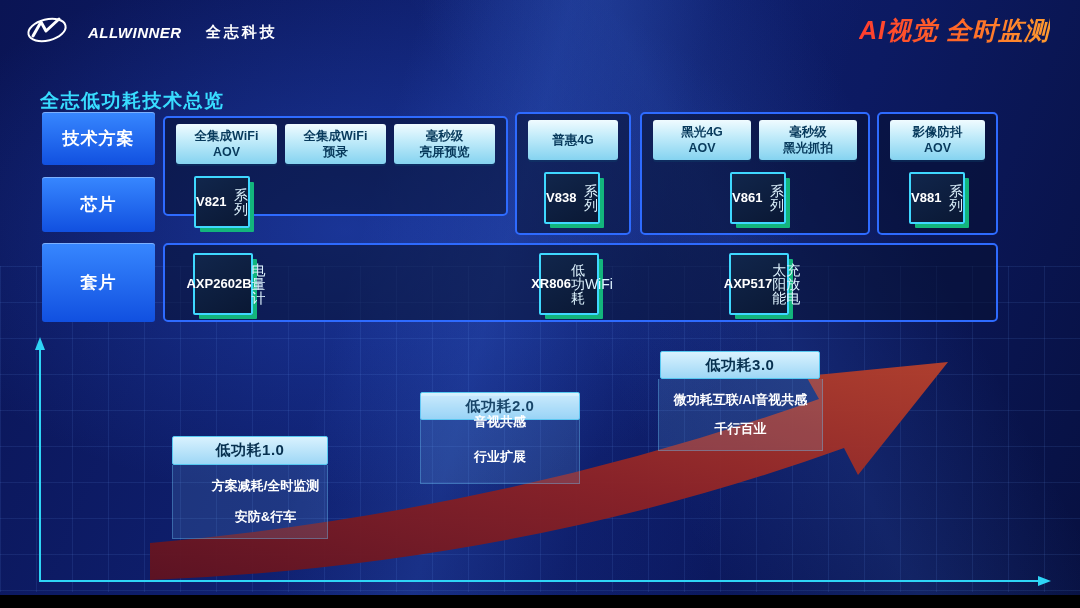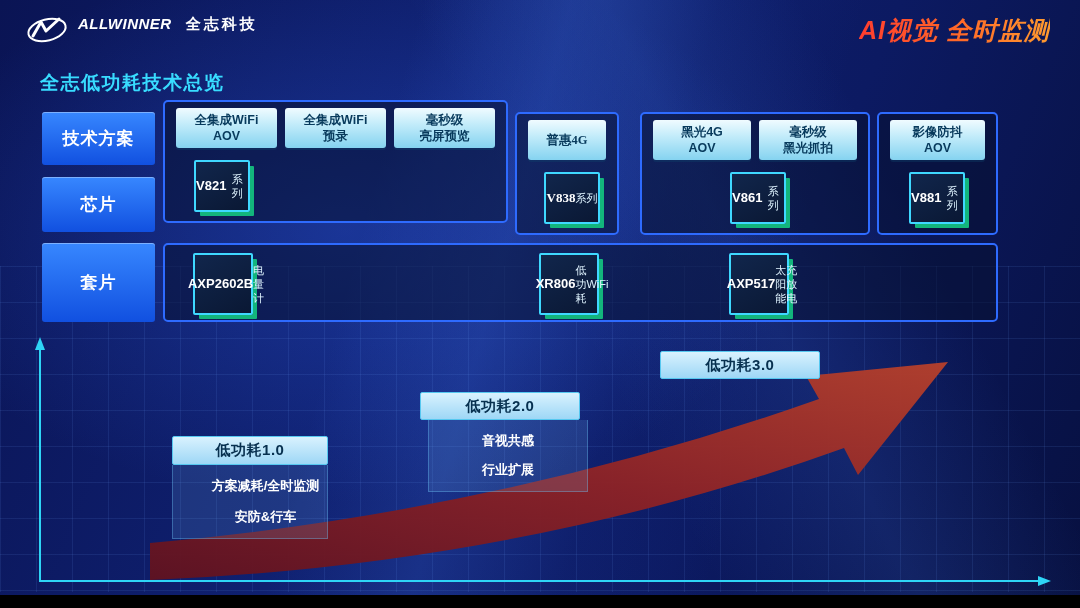--- a/index.html
+++ b/index.html
@@ -13,71 +13,71 @@
     background:
       linear-gradient(105deg, rgba(60,110,240,0) 34%, rgba(70,125,250,0.20) 46%, rgba(50,95,220,0.06) 58%, rgba(0,0,0,0) 70%),
       linear-gradient(62deg, rgba(0,0,0,0) 52%, rgba(80,140,255,0.13) 66%, rgba(0,0,0,0) 80%);}
   .grid{position:absolute;left:0;right:0;top:266px;height:326px;z-index:0;
     background-image:
       linear-gradient(rgba(110,165,255,0.11) 1px, rgba(0,0,0,0) 1px),
       linear-gradient(90deg, rgba(110,165,255,0.11) 1px, rgba(0,0,0,0) 1px);
     background-size:36px 36px;}
   .overlay{position:absolute;left:0;top:0;z-index:1;pointer-events:none;}
 
-  .brand{position:absolute;left:26px;top:15px;display:flex;align-items:flex-start;gap:10px;z-index:3;color:#fff;}
+  .brand{position:absolute;left:26px;top:15px;display:flex;align-items:center;gap:20px;z-index:3;color:#fff;}
   .brand-en{font-style:italic;font-weight:800;font-size:15px;letter-spacing:.5px;}
   .brand-cn{font-size:15px;font-weight:600;margin-left:4px;letter-spacing:3px;}
   .slogan{position:absolute;right:30px;top:14px;z-index:3;font-size:25px;font-weight:800;font-style:italic;letter-spacing:1px;
     background:linear-gradient(90deg,#ff3d2e 0%,#ff6b28 55%,#ff9a2f 100%);
     -webkit-background-clip:text;background-clip:text;color:transparent;}
 
-  .page-title{position:absolute;left:40px;top:70px;z-index:2;font-size:19px;font-weight:800;color:#38dcff;letter-spacing:1.5px;}
+  .page-title{position:absolute;left:40px;top:88px;z-index:2;font-size:19px;font-weight:800;color:#38dcff;letter-spacing:1.5px;}
 
   .row-label{position:absolute;left:42px;width:113px;z-index:2;display:flex;align-items:center;justify-content:center;
     color:#fff;font-size:17px;font-weight:700;letter-spacing:1px;border-radius:3px;
     background:linear-gradient(180deg,#3787ff,#1150e0);box-shadow:inset 0 1px 0 rgba(255,255,255,.35);}
   .l-sol{top:112px;height:53px;}
   .l-chip{top:177px;height:55px;text-align:center;}
   .l-comp{top:243px;height:79px;text-align:center;}
 
   .panel{position:absolute;z-index:2;border:2px solid #2e6bff;border-radius:5px;background:rgba(7,16,48,0.55);}
-  .g1{left:163px;top:100px;width:345px;height:123px;}
-  .g2{left:515px;top:112px;width:104px;height:123px;font-family:Liberation Serif, serif;}
+  .g1{left:163px;top:116px;width:345px;height:100px;}
+  .g2{left:515px;top:112px;width:116px;height:123px;}
   .g3{left:640px;top:112px;width:230px;height:123px;}
   .g4{left:877px;top:112px;width:121px;height:123px;}
   .comp-row{left:163px;top:243px;width:835px;height:79px;}
 
   .sols{display:flex;gap:8px;padding:6px 11px;}
   .sol{flex:1;height:40px;border-radius:3px;display:flex;flex-direction:column;align-items:center;justify-content:center;
     background:linear-gradient(180deg,#f0fbff 0%,#c3ecfa 40%,#85d3f0 100%);
     color:#083a5c;font-size:12.5px;font-weight:700;line-height:16px;text-align:center;
     box-shadow:0 2px 0 rgba(15,70,110,0.35);}
   .sol span{display:block;}
 
   .chip{position:absolute;width:56px;height:52px;display:flex;flex-direction:row;align-items:center;justify-content:center;
     background:linear-gradient(150deg,#11264c,#0a1834);border:2px solid #3fd8ff;border-radius:2px;
     box-shadow:5px 5px 0 -1px #13b57c;z-index:2;text-align:center;}
   .chip-name{display:block;color:#fff;font-weight:800;font-size:13px;line-height:16px;}
-  .chip-sub{display:block;color:#dff4ff;font-size:11px;line-height:14px;}
+  .chip-sub{display:block;color:#dff4ff;font-size:14px;line-height:14px;text-align:right;}
   .g-chip{top:58px;}
   .c821{left:29px}.c838{left:27px}.c861{left:88px}.c881{left:30px}
   .comp-chip{top:8px;width:60px;height:62px;padding-left:6px;}
   .cc1{left:28px}.cc2{left:374px}.cc3{left:564px}
 
   .stage-head{position:absolute;z-index:2;display:flex;align-items:center;justify-content:center;
     background:linear-gradient(180deg,#d9f2fe,#9ed7f6);border:1px solid #56c8f0;border-radius:2px;
     color:#07304f;font-size:15px;font-weight:800;letter-spacing:.5px;}
   .sh1{left:172px;top:436px;width:156px;height:29px;}
   .sh2{left:420px;top:392px;width:160px;height:28px;}
   .sh3{left:660px;top:351px;width:160px;height:28px;}
   .stage-body{position:absolute;z-index:2;display:flex;flex-direction:column;justify-content:space-evenly;align-items:center;
     background:rgba(125,195,245,0.15);border:1px solid rgba(110,200,250,0.35);border-top:none;
     color:#fff;font-size:13px;font-weight:600;text-align:center;}
   .sb1{left:172px;top:465px;width:156px;height:74px;padding-left:31px;}
-  .sb2{left:420px;top:420px;width:160px;height:72px;margin-left:8px;}
+  .sb2{left:420px;top:396px;width:160px;height:88px;}
   .sb3{left:658px;top:379px;width:165px;height:72px;}
   .stage-line{display:block;width:100%;}
 
   .bottom-bar{position:absolute;left:0;right:0;bottom:0;height:13px;background:#000;z-index:6;}
 </style>
 </head>
 <body>
 
 <div class="slide">
   <div class="streaks"></div>
@@ -207,15 +207,19 @@
     <div class="stage-line">安防&amp;行车</div>
   </div>
 
   <div class="stage-head sh2">低功耗2.0</div>
   <div class="stage-body sb2">
     <div class="stage-line">音视共感</div>
     <div class="stage-line">行业扩展</div>
   </div>
 
   <div class="stage-head sh3">低功耗3.0</div>
+  <div class="stage-body sb3">
+    <div class="stage-line">微功耗互联/AI音视共感</div>
+    <div class="stage-line">千行百业</div>
+  </div>
 
   <div class="bottom-bar"></div>
 </div>
 
 </body></html>

